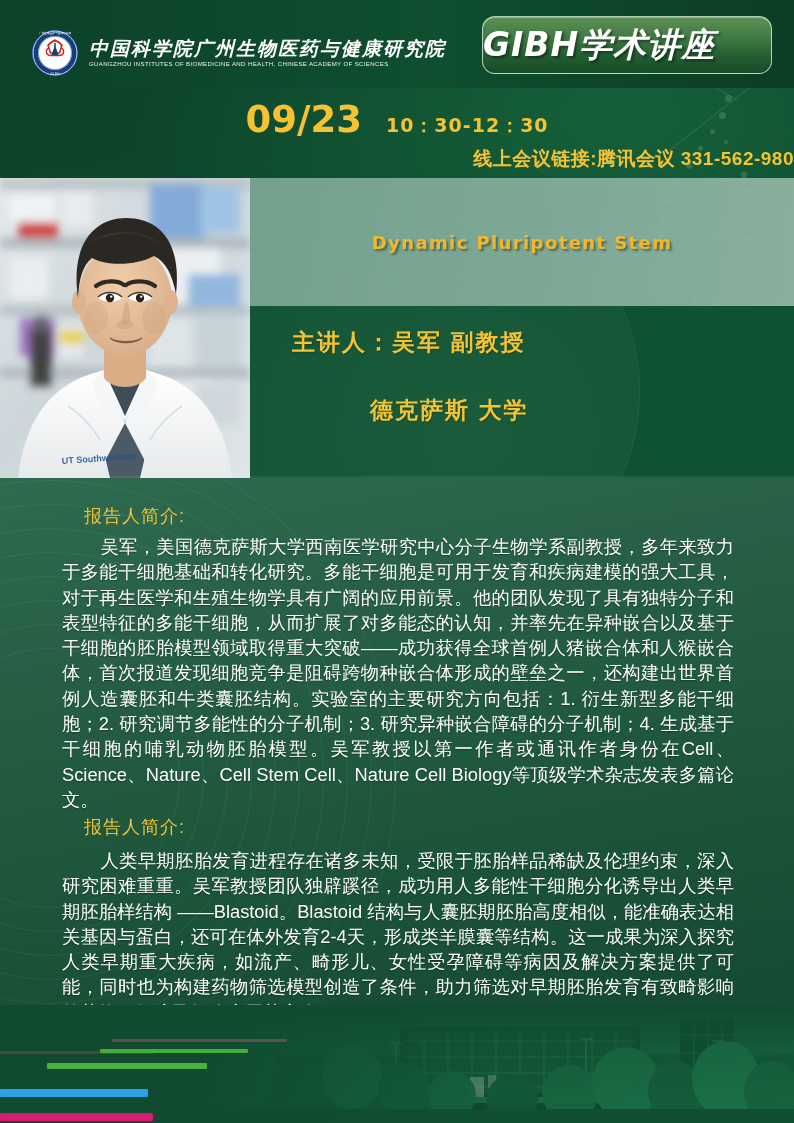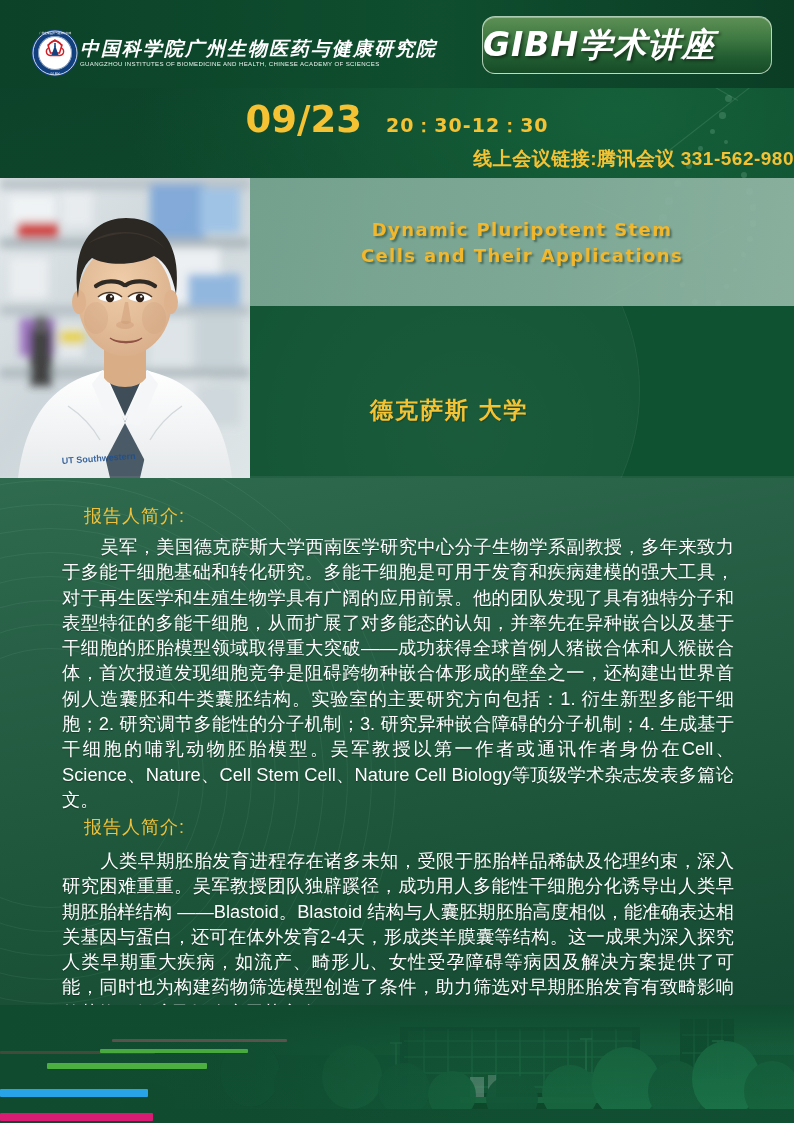--- a/index.html
+++ b/index.html
@@ -32,21 +32,21 @@
   
   .dna{position:absolute;right:0;top:0;width:220px;height:520px;opacity:.55;pointer-events:none;}
   .dna i{position:absolute;background:rgba(200,245,215,.30);border-radius:50%;}
   .dna b{position:absolute;height:1px;background:rgba(205,245,220,.22);transform-origin:left center;}
 
   
   .header{
     position:absolute;left:0;top:0;width:794px;height:88px;
     background:linear-gradient(90deg,#0c4228 0%,#0f4e2f 55%,#0b3d25 100%);
   }
-  .logo-wrap{position:absolute;left:30px;top:28px;display:flex;align-items:center;}
+  .logo-wrap{position:absolute;left:30px;top:28px;display:flex;align-items:center;gap:9px;}
   .logo-mark{width:50px;height:50px;flex:0 0 50px;position:relative;}
   .logo-text{display:flex;flex-direction:column;gap:1px;}
   .logo-cn{
     font-family:"Liberation Serif", serif;
     font-size:19px;font-weight:700;color:#ffffff;letter-spacing:2px;
     font-style:italic;line-height:1.1;white-space:nowrap;
   }
   .logo-en{
     font-size:6.1px;color:#e8f3ec;letter-spacing:.35px;white-space:nowrap;
     transform:scaleX(1.0);
@@ -244,21 +244,21 @@
     </div>
 
     <div class="gibh-badge">
       <span>GIBH学术讲座</span>
     </div>
   </div>
 
   <div class="datebar">
     <div class="date-row">
       <div class="date-big">09/23</div>
-      <div class="date-time">20：30-12：30</div>
+      <div class="date-time">10：30-12：30</div>
     </div>
     <div class="meet-row">线上会议链接:腾讯会议 331-562-980</div>
   </div>
 
   <div class="photo">
     <svg viewBox="0 0 250 300" preserveAspectRatio="xMidYMid slice" aria-hidden="true">
       <defs>
         <linearGradient id="labbg" x1="0" y1="0" x2="1" y2="1">
           <stop offset="0%" stop-color="#e4e9ec"></stop>
           <stop offset="45%" stop-color="#cdd6da"></stop>
@@ -349,25 +349,25 @@
       <path d="M110 160 C 118 167 134 167 142 160 C 134 164 118 164 110 160 Z" fill="#9a5b4c"></path>
       <path d="M110 160 C 118 166 134 166 142 160" fill="none" stroke="#8d5244" stroke-width="1.5"></path>
 
       <ellipse cx="96" cy="140" rx="12" ry="16" fill="#cc9d76" opacity=".25"></ellipse>
       <ellipse cx="154" cy="140" rx="12" ry="16" fill="#cc9d76" opacity=".25"></ellipse>
     </svg>
   </div>
 
   <div class="titleband">
     <div class="tline">Dynamic Pluripotent Stem</div>
-    <div class="tline">Cells and Their Applications</div>
   </div>
 
   <div class="speakerblock">
     <div class="globe"></div>
+    <div class="sp-line sp1">主讲人：吴军 副教授</div>
     <div class="sp-line sp2">德克萨斯 大学</div>
   </div>
 
   <div class="hairline"></div>
 
   <div class="body-wrap">
     <div class="body-arcs" id="barcs">
         <span style="width: 260px; height: 260px;"></span>
         <span style="width: 308px; height: 308px;"></span>
         <span style="width: 356px; height: 356px;"></span>

